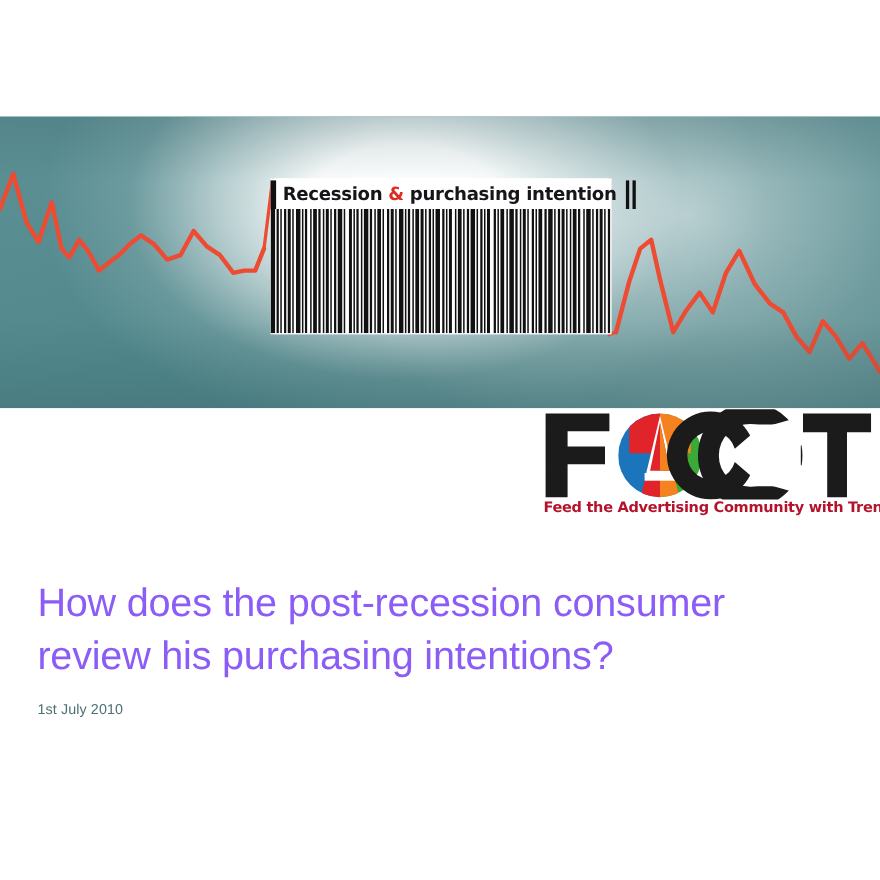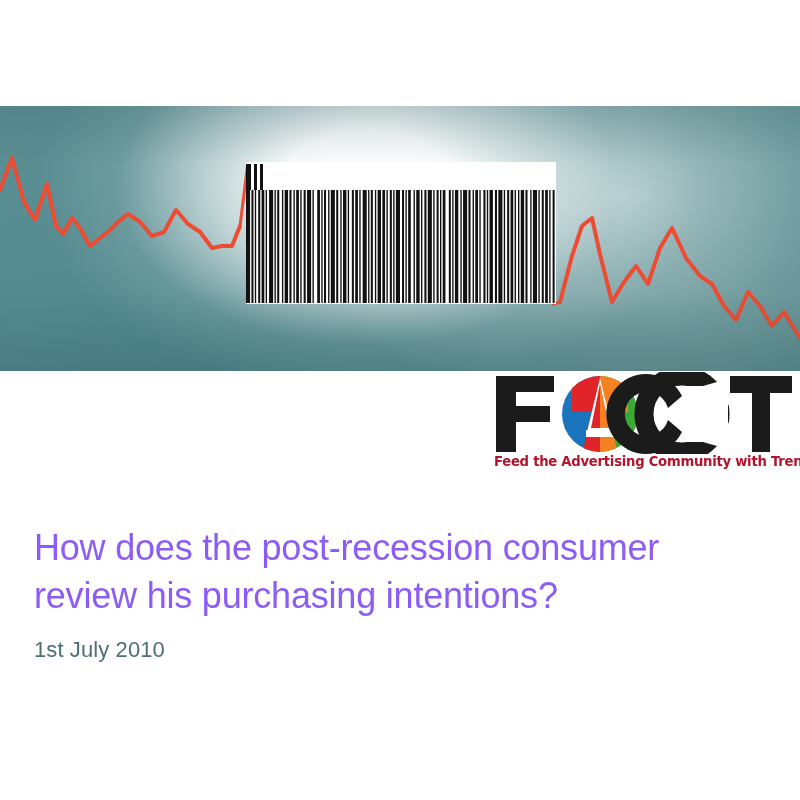--- a/index.html
+++ b/index.html
@@ -148,21 +148,21 @@
     font-size: 36px;
     font-weight: normal;
     line-height: 1.32;
     color: #8b5cf6;
     margin: 0;
     letter-spacing: -0.2px;
   }
   #page-date {
     margin-top: 18px;
     font-family: "Liberation Sans", sans-serif;
-    font-size: 22px;
+    font-size: 13px;
     font-weight: normal;
     color: #4c7074;
     letter-spacing: 0.1px;
   }
 </style>
 </head>
 <body>
 
 <div id="hero">
   <div id="hero-bg"></div>
@@ -170,20 +170,21 @@
       <path d="M0 84L12 52L24 96L35 114L47 78L56 120L63 128L72 112L80 122L90 140L100 132L108 126L118 116L128 108L140 116L152 130L164 126L176 104L188 118L200 126L212 142L222 140L232 140L240 120" fill="none" stroke="#ee4b33" stroke-width="4" stroke-linejoin="round" stroke-linecap="round"></path>
       <path d="M560 196L572 150L582 120L592 112L600 148L612 196L624 176L636 160L648 178L660 142L672 122L686 152L700 170L712 178L724 200L736 214L748 186L760 200L772 220L784 206L800 232" fill="none" stroke="#ee4b33" stroke-width="4" stroke-linejoin="round" stroke-linecap="round"></path>
       <path d="M240 120 L248 56 L248 198" fill="none" stroke="#ee4b33" stroke-width="3"></path>
       <path d="M554 56 L554 198 L560 196" fill="none" stroke="#ee4b33" stroke-width="3"></path>
     </svg>
   <div id="hero-vignette"></div>
 
   <div id="barcode-block">
     <div id="barcode-caption">
       <span class="cap-bar"></span>
+      <span id="barcode-caption-text">Recession <span class="amp">&amp;</span> purchasing intention</span>
       <span class="cap-bar thin"></span>
       <span class="cap-bar thin"></span>
     </div>
     <svg id="barcode-bars" viewBox="0 0 310 113" preserveAspectRatio="none">
         <rect x="0.00" y="0" width="4.07" height="113" fill="#111111"></rect>
         <rect x="5.43" y="0" width="2.04" height="113" fill="#111111"></rect>
         <rect x="8.82" y="0" width="1.36" height="113" fill="#111111"></rect>
         <rect x="12.21" y="0" width="2.04" height="113" fill="#111111"></rect>
         <rect x="15.60" y="0" width="2.71" height="113" fill="#111111"></rect>
         <rect x="19.67" y="0" width="1.36" height="113" fill="#111111"></rect>

